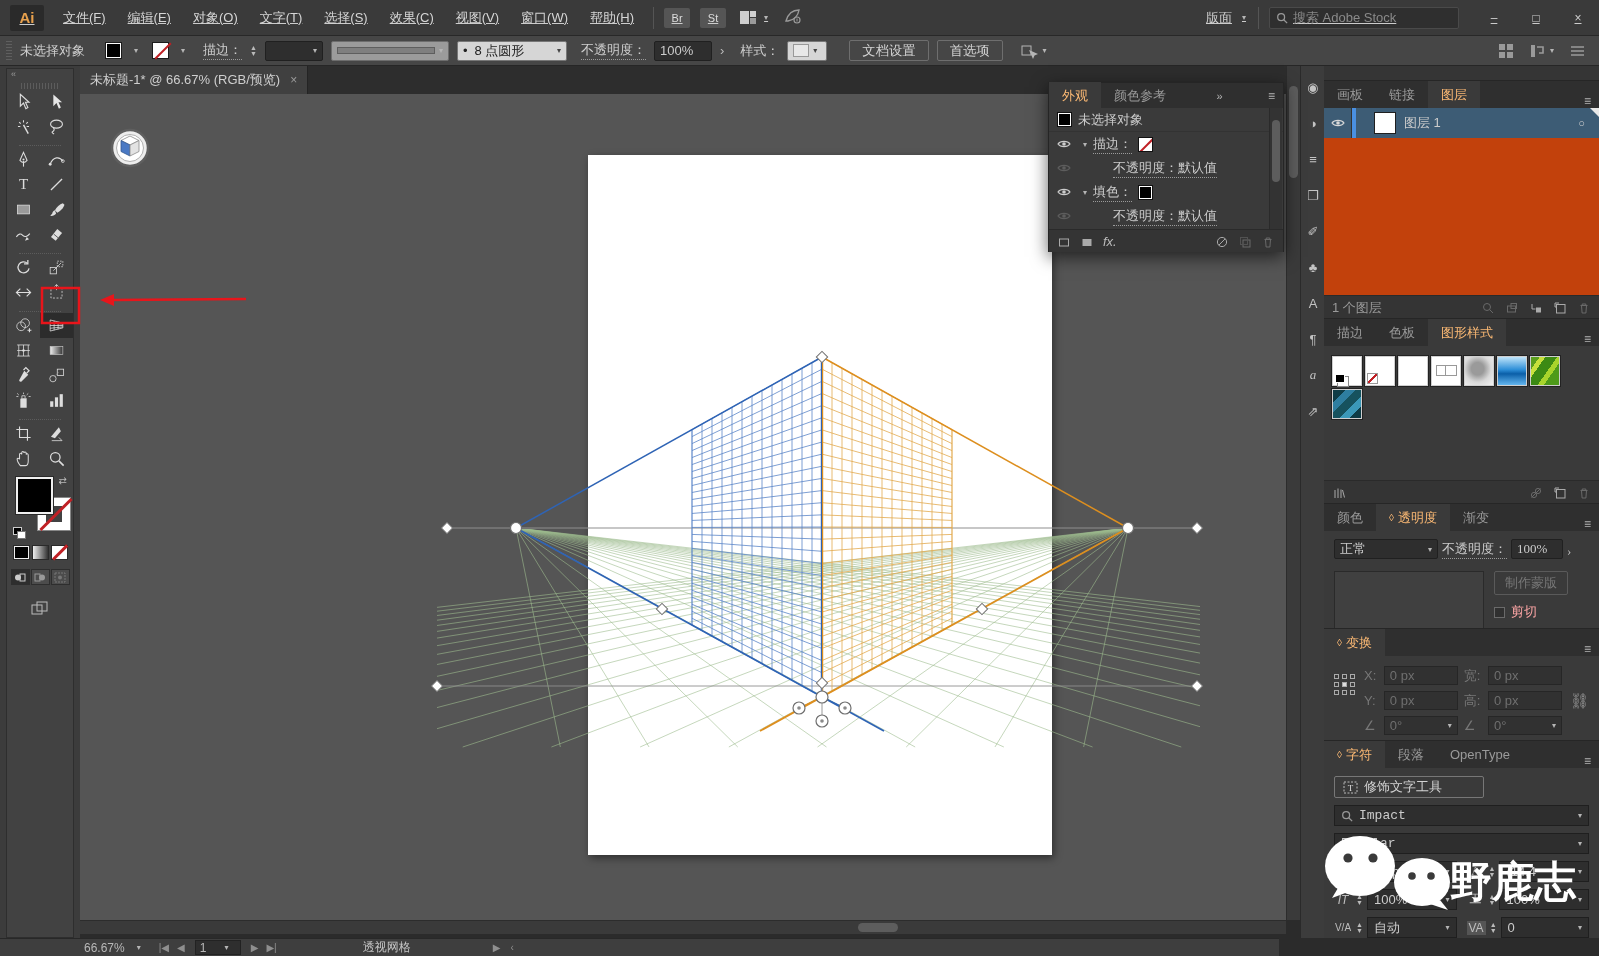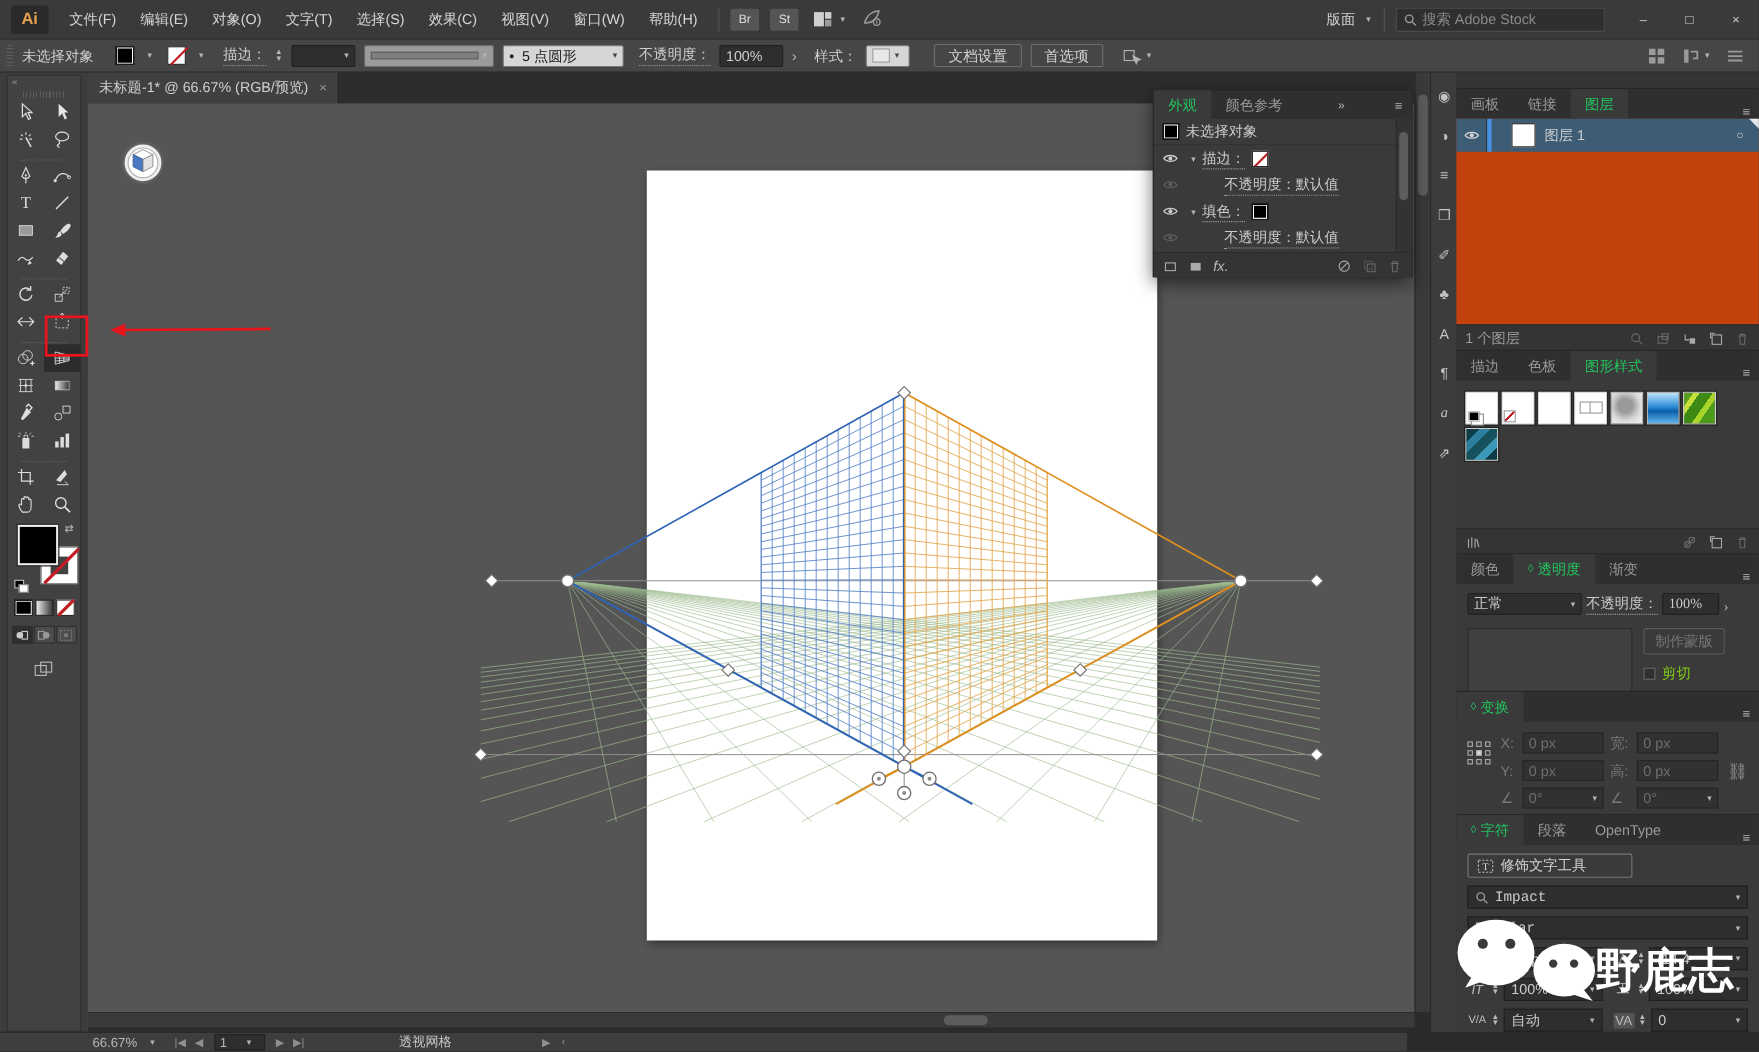--- a/index.html
+++ b/index.html
@@ -2,21 +2,21 @@
 <html><head>
 <meta charset="utf-8">
 <style>
   * { margin:0; padding:0; box-sizing:border-box; }
   html,body { width:1599px; height:956px; overflow:hidden; background:#2b2b2b;
     font-family:"Liberation Sans", sans-serif; font-size:13px; color:#cccccc; }
   #app { position:relative; width:1599px; height:956px; }
 
   
   #menubar { position:absolute; left:0; top:0; width:1599px; height:36px;
-    background:#3a3a3a; border-bottom:1px solid #282828; display:flex; align-items:center; }
+    background:#3a3a3a; border-bottom:1px solid #282828; display:flex; align-items:center;text-decoration:underline; }
   #ai-logo { width:34px; height:26px; margin:0 8px 0 10px; background:#2a2a2a; color:#e8a14d;
     font-weight:bold; font-size:15px; display:flex; align-items:center; justify-content:center; border-radius:2px; }
   .menu-item { padding:0 11px; height:36px; display:flex; align-items:center; color:#d6d6d6; cursor:default; }
   .mb-badge { width:26px; height:20px; background:#555; color:#ddd; border-radius:2px;
     display:flex; align-items:center; justify-content:center; font-size:11px; margin-left:10px; }
   #layout-icon { margin-left:14px; display:flex; align-items:center; gap:4px; color:#bbb; }
   #gpu-icon { margin-left:16px; color:#9a9a9a; font-size:15px; }
   #menubar-right { margin-left:auto; display:flex; align-items:center; height:36px; }
   #workspace-switcher { display:flex; align-items:center; gap:6px; padding:0 12px; color:#cfcfcf; }
   #stock-search { width:190px; height:22px; background:#2f2f2f; border:1px solid #4a4a4a; border-radius:2px;
@@ -99,21 +99,21 @@
   
   #iconstrip { position:absolute; left:1300px; top:66px; width:24px; height:872px; background:#3c3c3c; border-left:1px solid #2a2a2a; }
   .strip-ic { width:24px; height:30px; display:flex; align-items:center; justify-content:center; color:#c3c3c3; font-size:13px; margin-top:6px; }
   .strip-ic.it { font-style:italic; font-family:"Liberation Serif", serif; }
 
   
   #dock { position:absolute; left:1324px; top:66px; width:275px; height:872px; background:#353535; }
   .panel { position:absolute; left:0; width:275px; background:#3a3a3a; border-top:1px solid #262626; }
   .ptabs { height:27px; background:#2f2f2f; display:flex; align-items:flex-end; }
   .ptab { padding:0 13px; height:27px; display:flex; align-items:center; gap:4px; color:#9a9a9a; }
-  .ptab.active { background:#3a3a3a; color:#22c55e; }
+  .ptab.active { background:#3a3a3a; color:#fdba74; }
   .pmenu { margin-left:auto; color:#b5b5b5; padding-right:8px; font-size:12px; }
   .pfoot { height:24px; background:#343434; border-top:1px solid #2a2a2a; display:flex; align-items:center; padding:10px 8px; gap:10px; color:#9a9a9a; }
   .pfoot .right { margin-left:auto; display:flex; gap:10px; }
   .micon svg { width:14px; height:14px; vertical-align:middle; }
   .dim { opacity:.45; }
 
   
   #layers-list { height:187px; background:#c2410c; }
   #layer-row { height:30px; background:#3d5c75; display:flex; align-items:center; position:relative; }
   #layer-row .eyecol { width:28px; display:flex; justify-content:center; border-right:1px solid #333; height:30px; align-items:center; }
@@ -136,21 +136,21 @@
   .gs-glass { background:linear-gradient(180deg,#bfe4fa 0%,#2e8fd8 45%,#0b5fa8 60%,#63b6ef 100%); }
   .gs-leaf { background:linear-gradient(125deg,#5a9e1e 0 18%,#c8e03c 18% 30%,#3c8a14 30% 55%,#a8d42c 55% 68%,#4e9a1a 68%); }
   .gs-teal { background:linear-gradient(135deg,#0e3c46 0 22%,#2e7ea0 22% 40%,#16525e 40% 62%,#3b98b8 62% 80%,#0e3c46 80%); }
 
   
   #transp-content { padding:8px 10px 10px; }
   #transp-row1 { display:flex; align-items:flex-end; gap:4px;font-family:Liberation Serif, serif; }
   #transp-lower { display:flex; margin-top:12px; gap:10px; }
   #transp-thumb { width:150px; height:64px; background:#404040; border:1px solid #2a2a2a; }
   .maskbtn { border:1px solid #5a5a5a; color:#777; border-radius:2px; padding:2px 10px; }
-  .chkrow { display:flex; align-items:center; gap:6px; color:#84cc16; margin-top:8px; }
+  .chkrow { display:flex; align-items:center; gap:6px; color:#fca5a5; margin-top:8px; }
   .chk { width:11px; height:11px; border:1px solid #6a6a6a; background:#303030; }
 
   
   #xform-content { padding:10px 10px 8px; display:flex; gap:8px; color:#777; }
   #refpoint { width:22px; height:22px; margin-top:8px; display:grid; grid-template-columns:repeat(3,1fr); gap:2px; }
   #refpoint i { width:5px; height:5px; border:1px solid #aaa; }
   #refpoint i.c { background:#ddd; }
   .xf-grid { display:grid; grid-template-columns:auto 74px auto 74px; gap:6px 6px; align-items:center; }
   .xf-field { background:#313131; border:1px solid #262626; height:19px; display:flex; align-items:center; padding:0 5px; color:#6f6f6f; }
   #chain { margin-left:auto; color:#9a9a9a; font-size:15px; align-self:center; }
@@ -256,21 +256,21 @@
       </span>
     <span class="combo" style="width:58px">
         <span class="chev" style="margin-left:auto">▾</span>
       </span>
     <span class="combo" style="width:118px;background:#9b9b9b;border-color:#6d6d6d">
         <span style="flex:1;height:7px;background:#7f7f7f;border:1px solid #5e5e5e"></span>
         <span class="chev">▾</span>
       </span>
     <span class="combo light" style="width:110px;gap:7px">
         <span>•</span>
-        <span>5 点圆形</span>
+        <span>8 点圆形</span>
         <span class="chev" style="margin-left:auto;color:#444">▾</span>
       </span>
     <span class="cb-label u-dot" style="margin-left:6px">不透明度：</span>
     <span class="combo" style="width:58px">
         <span>100%</span>
       </span>
     <span style="color:#bbb">›</span>
     <span class="cb-label" style="margin-left:8px">样式：</span>
     <span class="combo light" style="width:40px">
         <span style="width:16px;height:13px;background:#e8e8e8;border:1px solid #999"></span>

